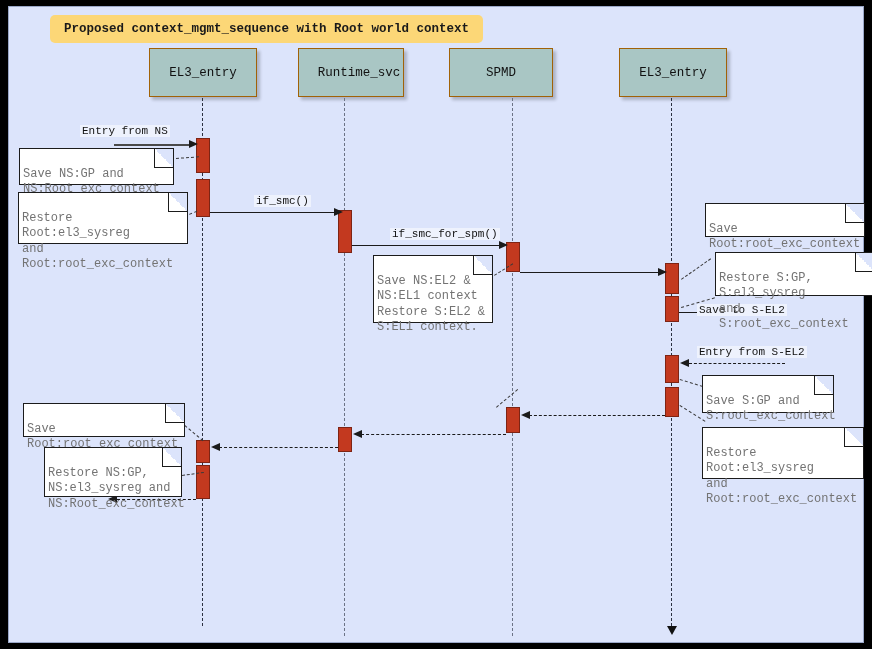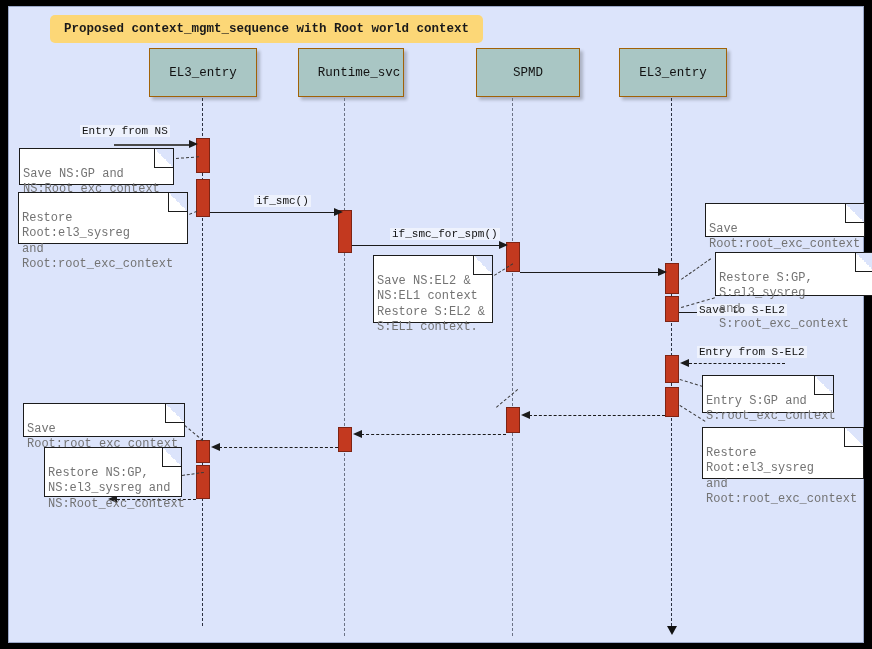--- a/index.html
+++ b/index.html
@@ -104,21 +104,21 @@
     <div id="title-banner">
       <span>Proposed context_mgmt_sequence with Root world context</span>
     </div>
 
     <div class="actor" style="left:140px;top:41px;width:108px;">
       <span>EL3_entry</span>
     </div>
     <div class="actor" style="left:289px;top:41px;width:106px;padding-left:16px;">
       <span>Runtime_svc</span>
     </div>
-    <div class="actor" style="left:467px;top:41px;width:104px;">
+    <div class="actor" style="left:440px;top:41px;width:104px;">
       <span>SPMD</span>
     </div>
     <div class="actor" style="left:610px;top:41px;width:108px;">
       <span>EL3_entry</span>
     </div>
 
     <div class="lifeline" style="left:193px;top:91px;height:528px;"></div>
     <div class="lifeline grayish" style="left:335px;top:91px;height:538px;"></div>
     <div class="lifeline grayish" style="left:503px;top:91px;height:538px;"></div>
     <div class="lifeline" style="left:662px;top:91px;height:528px;"></div>
@@ -212,21 +212,21 @@
       <span class="fold"></span>
     </div>
 
     <div class="note" style="left:706px;top:245px;width:160px;height:44px;">
       <span>Restore S:GP, S:el3_sysreg
 and S:root_exc_context</span>
       <span class="fold"></span>
     </div>
 
     <div class="note" style="left:693px;top:368px;width:132px;height:38px;">
-      <span>Entry S:GP and
+      <span>Save S:GP and
 S:root_exc_context</span>
       <span class="fold"></span>
     </div>
 
     <div class="note" style="left:693px;top:420px;width:162px;height:52px;">
       <span>Restore Root:el3_sysreg
 and
 Root:root_exc_context</span>
       <span class="fold"></span>
     </div>

